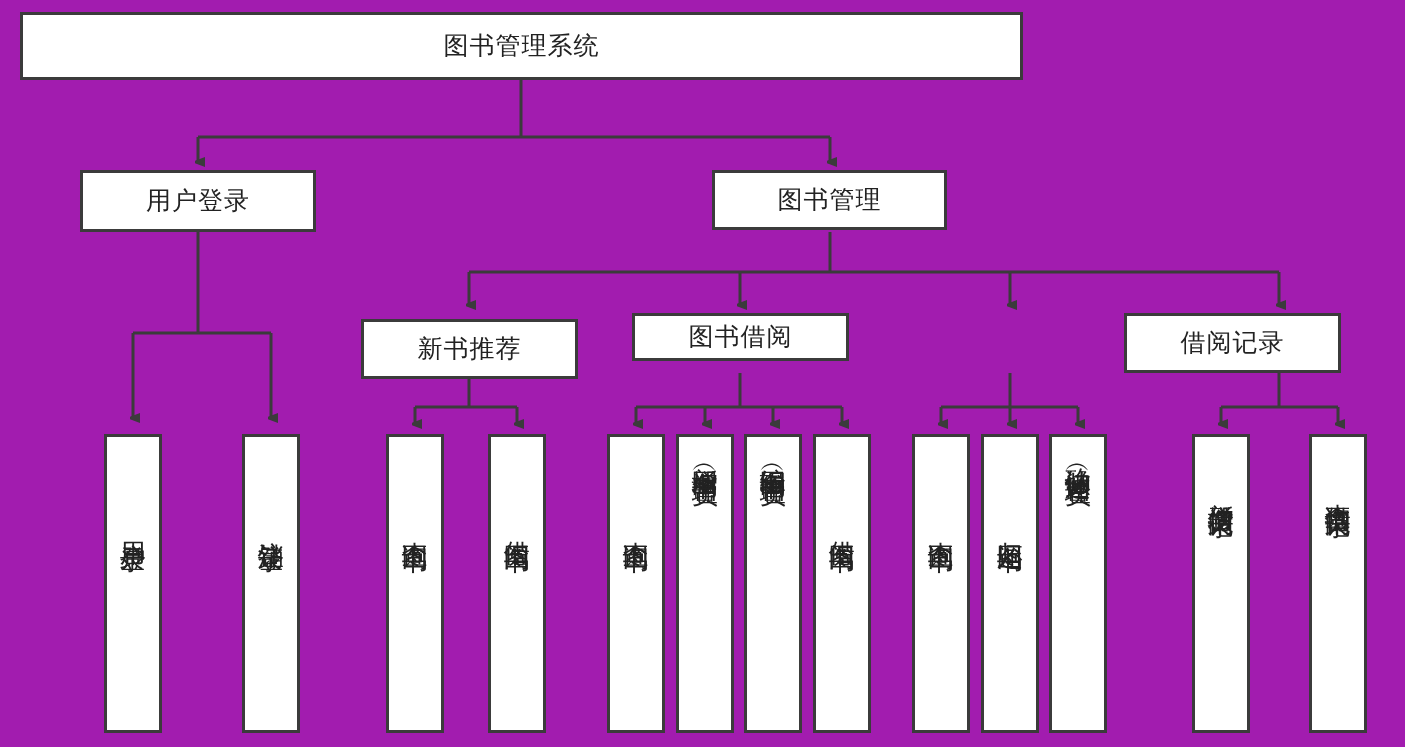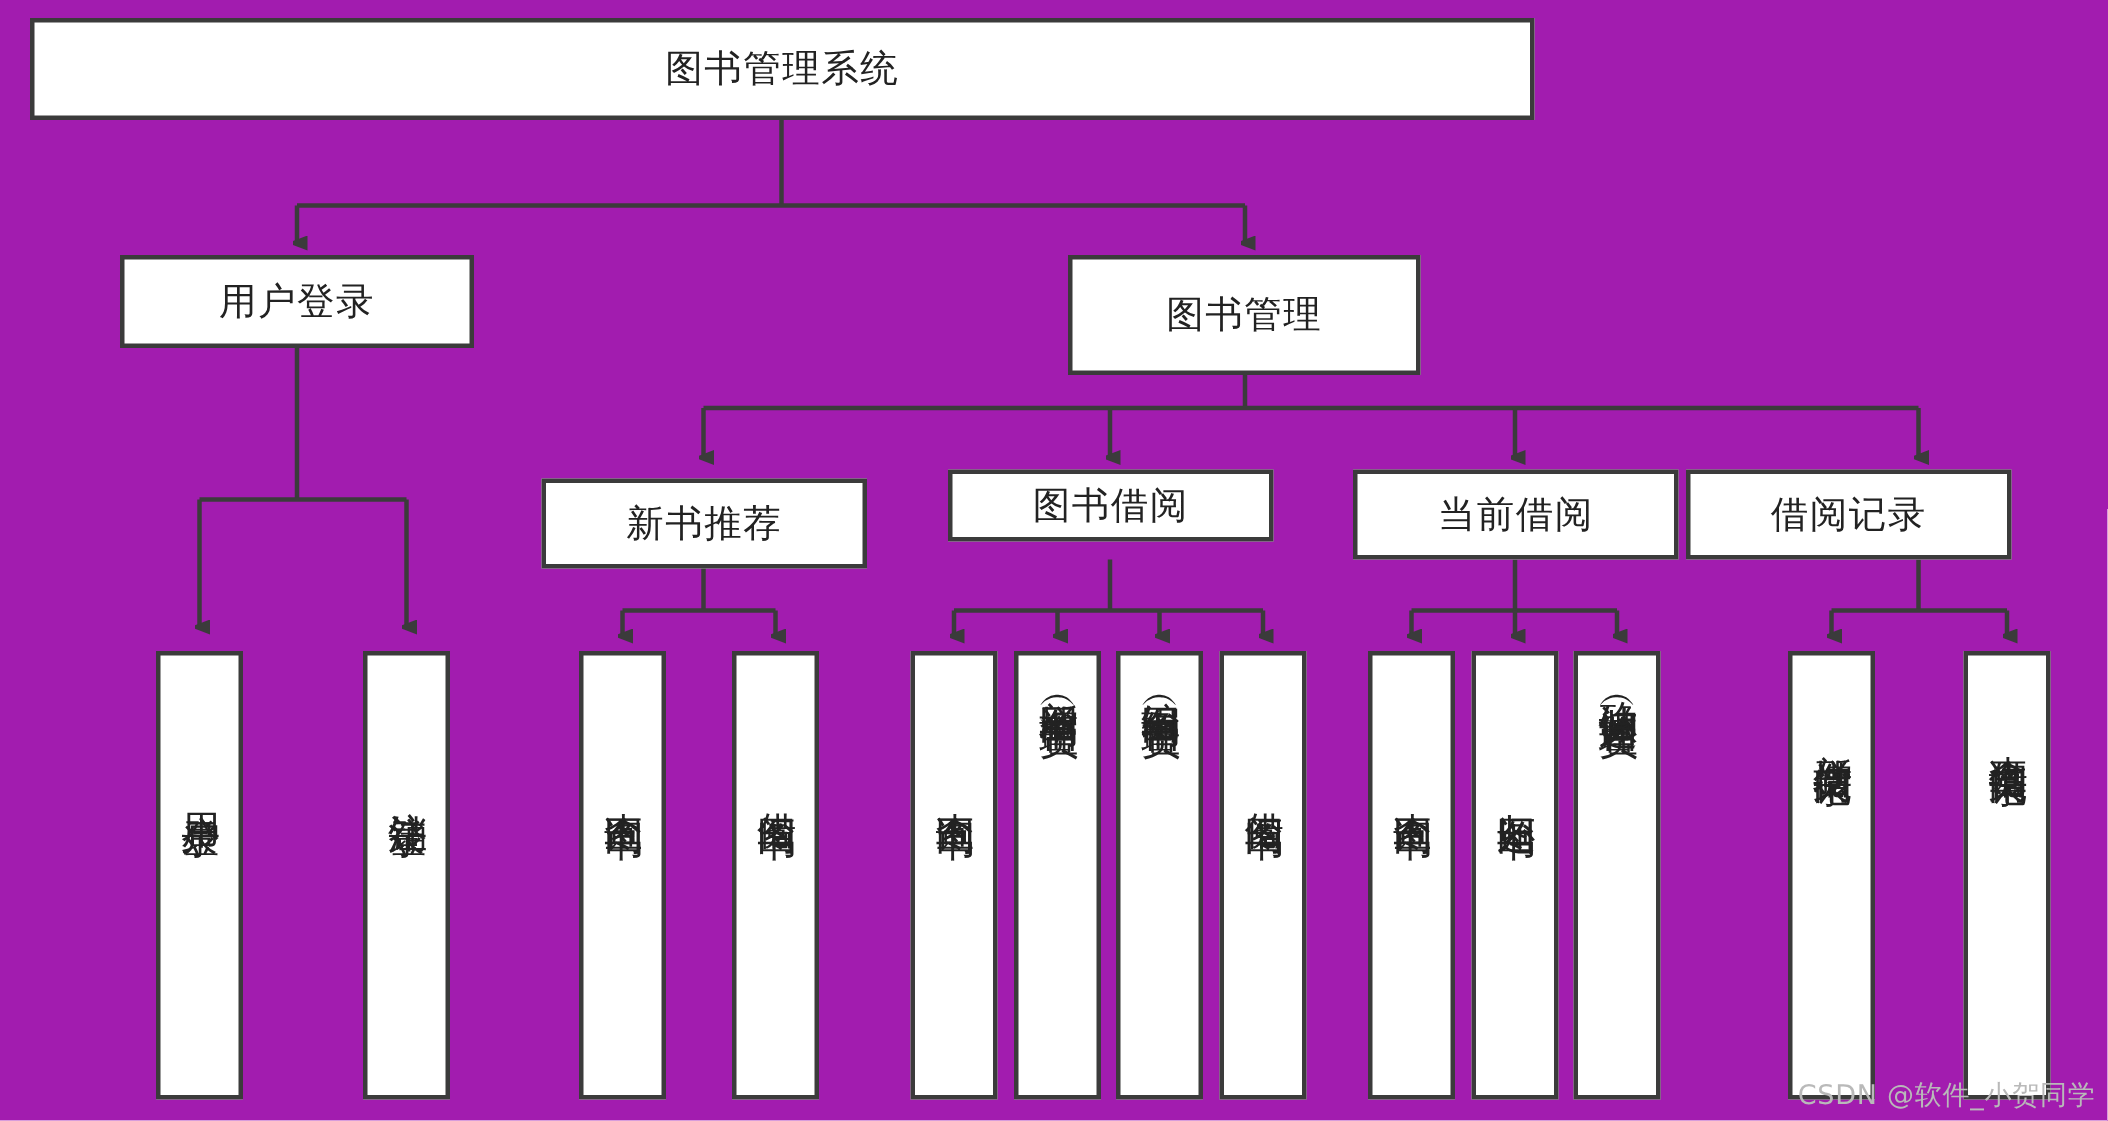--- a/index.html
+++ b/index.html
@@ -120,32 +120,29 @@
     </g>
   </svg>
 
   <div class="node node-h" style="left:20px; top:12px; width:1003px; height:68px;">
     <span>图书管理系统</span>
   </div>
 
   <div class="node node-h" style="left:80px; top:170px; width:236px; height:62px;">
     <span>用户登录</span>
   </div>
-  <div class="node node-h" style="left:712px; top:170px; width:235px; height:80px;">
+  <div class="node node-h" style="left:712px; top:170px; width:235px; height:60px;">
     <span>图书管理</span>
   </div>
 
   <div class="node node-h" style="left:361px; top:319px; width:217px; height:60px;">
     <span>新书推荐</span>
   </div>
   <div class="node node-h" style="left:632px; top:313px; width:217px; height:48px;">
     <span>图书借阅</span>
-  </div>
-  <div class="node node-h" style="left:902px; top:313px; width:217px; height:60px;">
-    <span>当前借阅</span>
   </div>
   <div class="node node-h" style="left:1124px; top:313px; width:217px; height:60px;">
     <span>借阅记录</span>
   </div>
 
   <div class="node node-v pad-top-lg" style="left:104px; top:434px; width:58px; height:299px;">
     <span>用户登录</span>
   </div>
   <div class="node node-v pad-top-lg" style="left:242px; top:434px; width:58px; height:299px;">
     <span>注销登录</span>
@@ -181,15 +178,14 @@
     <span>确认归还（管理员）</span>
   </div>
 
   <div class="node node-v pad-top-md" style="left:1192px; top:434px; width:58px; height:299px;">
     <span>新增借阅记录</span>
   </div>
   <div class="node node-v pad-top-md" style="left:1309px; top:434px; width:58px; height:299px;">
     <span>查询借阅记录</span>
   </div>
 
-  <div class="watermark">CSDN @软件_小贺同学</div>
 
 </div>
 
 </body></html>

